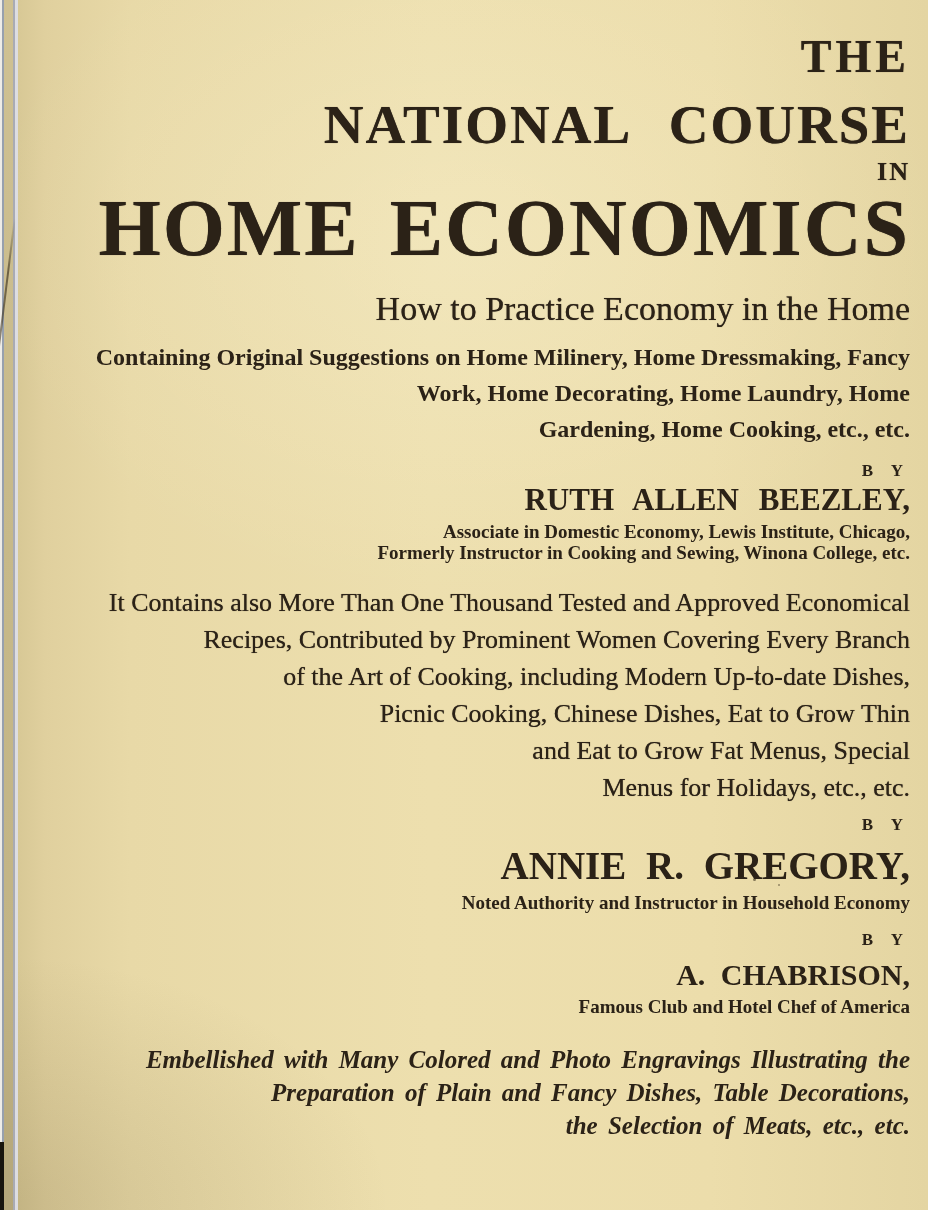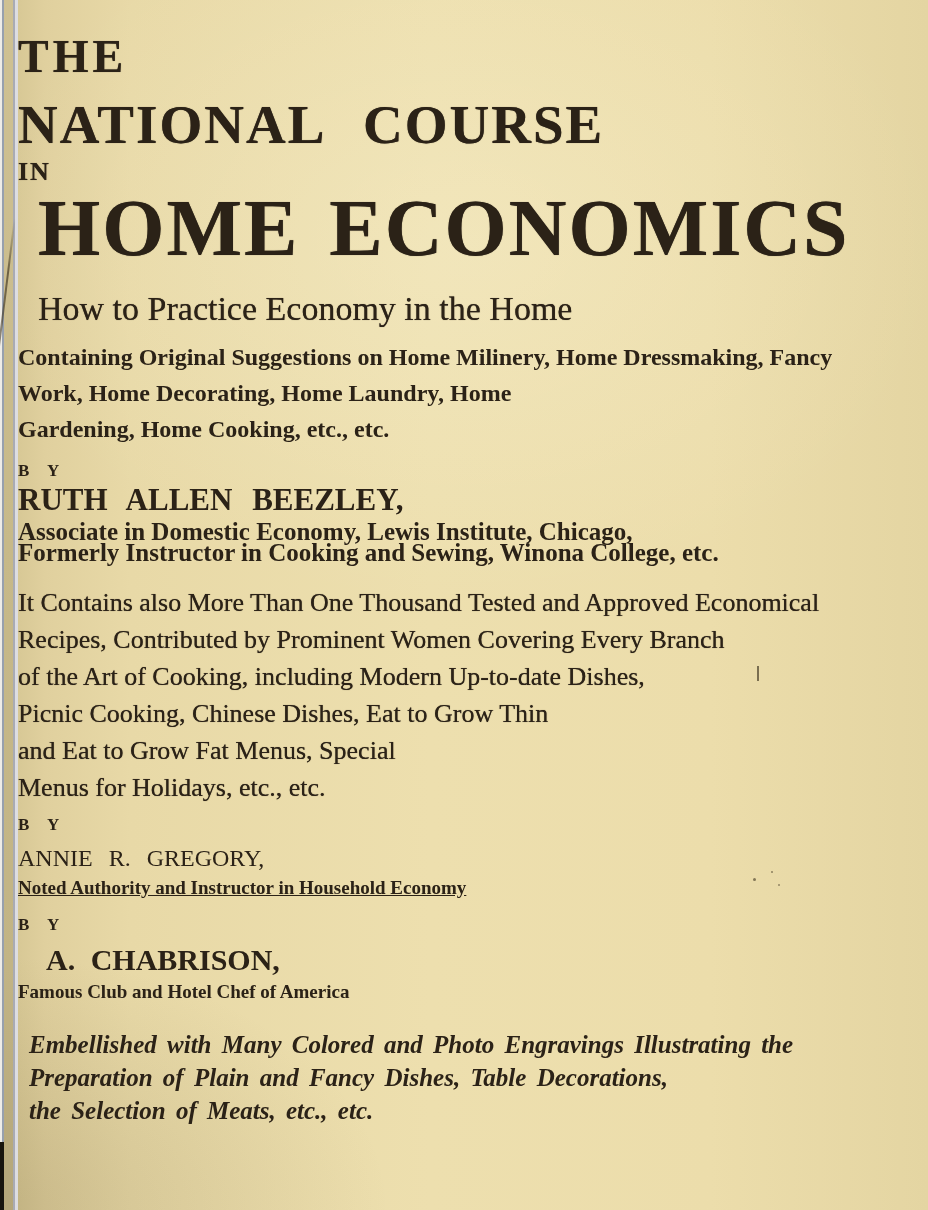--- a/index.html
+++ b/index.html
@@ -31,40 +31,40 @@
     background: linear-gradient(180deg, rgba(58,48,28,0.0), rgba(58,48,28,0.65) 30%, rgba(58,48,28,0.55) 70%, rgba(58,48,28,0));
     transform: rotate(7deg);
   }
   .tick-mark { position: absolute; left: 757px; top: 666px; width: 2px; height: 15px; background: rgba(62,52,32,0.65); }
   .speck1 { position: absolute; left: 753px; top: 878px; width: 3px; height: 3px; background: rgba(62,52,32,0.6); border-radius: 50%; }
   .speck2 { position: absolute; left: 771px; top: 871px; width: 2px; height: 2px; background: rgba(62,52,32,0.55); border-radius: 50%; }
   .speck3 { position: absolute; left: 778px; top: 884px; width: 2px; height: 2px; background: rgba(62,52,32,0.5); border-radius: 50%; }
 
   .content {
     position: absolute; left: 18px; top: 0; width: 892px; height: 1210px;
-    text-align: left;
+    text-align: right;
   }
   .soft { text-shadow: 0 0 0.7px rgba(43,34,23,0.85); }
 
   .pretitle   { margin-top: 34px; font-size: 46px; font-weight: 700; letter-spacing: 4px; line-height: 1; }
   .series     { margin-top: 17px; font-size: 55px; font-weight: 700; letter-spacing: 2px; word-spacing: 24px; line-height: 1; }
   .conj       { margin-top: 7px;  font-size: 26px; font-weight: 700; letter-spacing: 2px; line-height: 1; }
   .main-title { margin-top: 3px;  font-size: 80px; font-weight: 700; letter-spacing: 2px; word-spacing: 8px; line-height: 1; padding-left: 20px; }
   .subtitle   { margin-top: 23px; font-size: 34px; font-weight: 400; line-height: 1.05; padding-left: 20px; }
 
   .contents-note { margin-top: 12px; font-size: 24px; font-weight: 700; line-height: 36px; }
   .by-label   { font-size: 17px; font-weight: 700; letter-spacing: 7px; line-height: 1; }
   .by-1 { margin-top: 15px; }
   .author-1   { margin-top: 5px; font-size: 31px; font-weight: 700; word-spacing: 12px; line-height: 1; }
-  .creds-1    { margin-top: 6px; font-size: 25px; font-weight: 700; line-height: 21px; }
+  .creds-1    { margin-top: 6px; font-size: 19px; font-weight: 700; line-height: 21px; }
 
   .recipes-note { margin-top: 21px; font-size: 26px; font-weight: 400; line-height: 37px; }
   .by-2 { margin-top: 10px; }
-  .author-2   { margin-top: 13px; font-size: 24px; font-weight: 400; word-spacing: 10px; line-height: 1; }
-  .creds-2    { margin-top: 7px; font-size: 19px; font-weight: 700; line-height: 21px; text-decoration: underline; }
+  .author-2   { margin-top: 13px; font-size: 39px; font-weight: 700; word-spacing: 10px; line-height: 1; }
+  .creds-2    { margin-top: 7px; font-size: 19px; font-weight: 700; line-height: 21px; }
 
   .carving-title { margin-top: 21px; font-size: 36px; font-weight: 700; line-height: 1; }
   .by-3 { margin-top: 18px; }
   .author-3   { margin-top: 12px; font-size: 30px; font-weight: 700; word-spacing: 8px; line-height: 1; padding-left: 28px; }
   .creds-3    { margin-top: 6px; font-size: 19px; font-weight: 700; line-height: 21px; }
 
   .embellished-note { margin-top: 26px; font-size: 25px; font-weight: 700; font-style: italic; word-spacing: 4px; line-height: 33px; padding-left: 11px; }
 </style>
 </head>
 <body>

